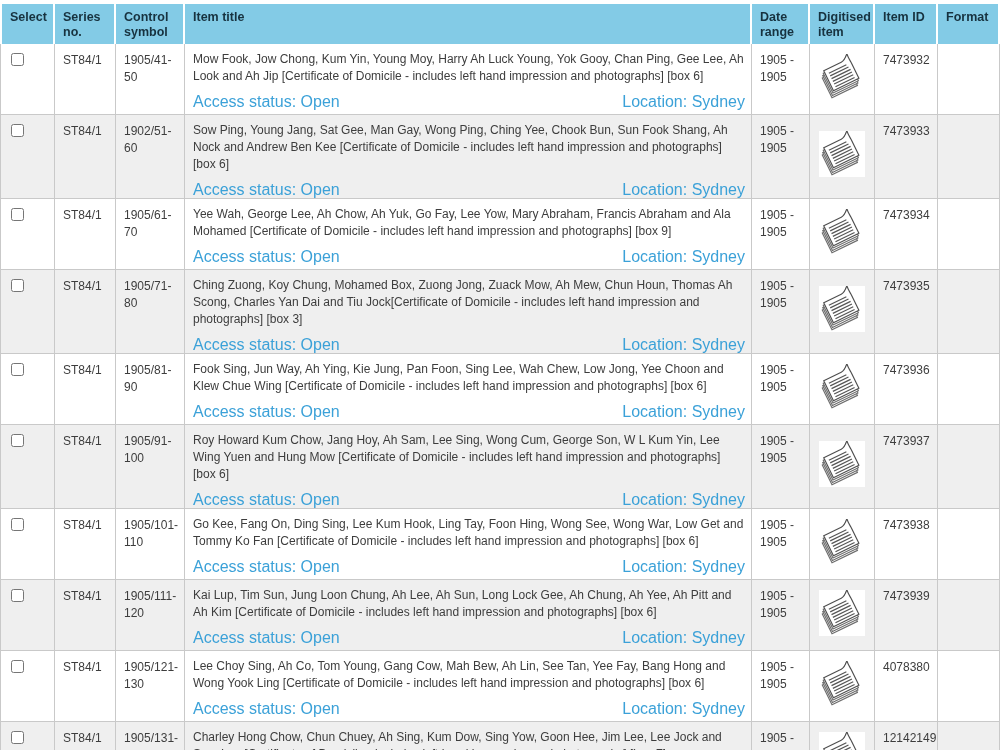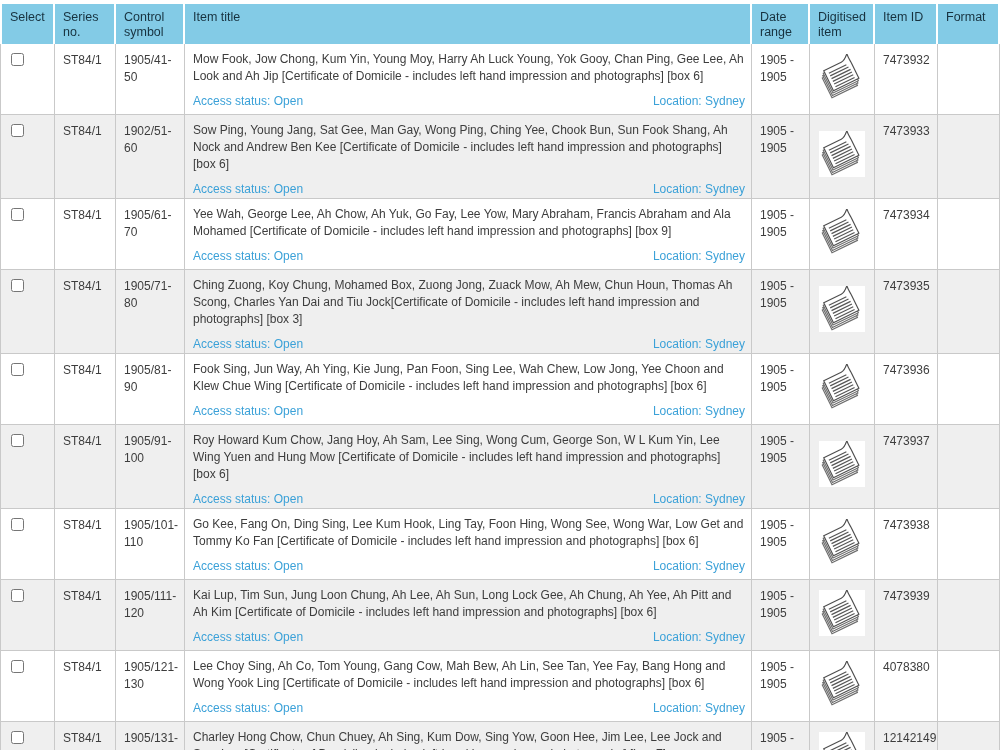--- a/index.html
+++ b/index.html
@@ -11,39 +11,39 @@
   body{
     width:1000px;height:750px;overflow:hidden;background:#fff;
     font-family:"Liberation Sans",sans-serif;color:var(--body-text);
   }
   table{
     table-layout:fixed;width:1000px;border-collapse:separate;border-spacing:0;
     margin-top:4px;
   }
   th{
     background:var(--header-bg);color:var(--header-text);
-    font-size:12.5px;font-weight:normal;line-height:15px;text-align:left;
+    font-size:12.5px;font-weight:bold;line-height:15px;text-align:left;
     vertical-align:top;padding:6px 6px 4px 8px;height:37px;
     border-right:2px solid #fff;
   }
   th:first-child{border-left:2px solid #fff;}
   td{
     vertical-align:top;font-size:12px;line-height:17px;color:var(--body-text);
     padding:8px 6px 4px 8px;height:71px;
     border-right:1px solid var(--border);border-bottom:1px solid var(--border);
     overflow:hidden;
   }
   td:first-child{border-left:1px solid var(--border);}
   tbody tr:nth-child(even){background:var(--row-alt);}
   .c-select{padding:8px 0 0 9px;}
   .c-select input{width:13px;height:13px;margin:1px 0 0 1px;}
   .c-title{padding:7px 6px 0 8px;}
   .status-row{
     display:flex;justify-content:space-between;margin-top:8px;
-    color:var(--link);font-size:12px;
+    color:var(--link);font-size:16px;
   }
   .c-icon{vertical-align:middle;text-align:center;padding:2px;}
   .icon-wrap{display:inline-block;background:#fff;line-height:0;cursor:pointer;}
 </style>
 </head>
 <body>
 
 <table>
   <colgroup>
     <col style="width:55px">

